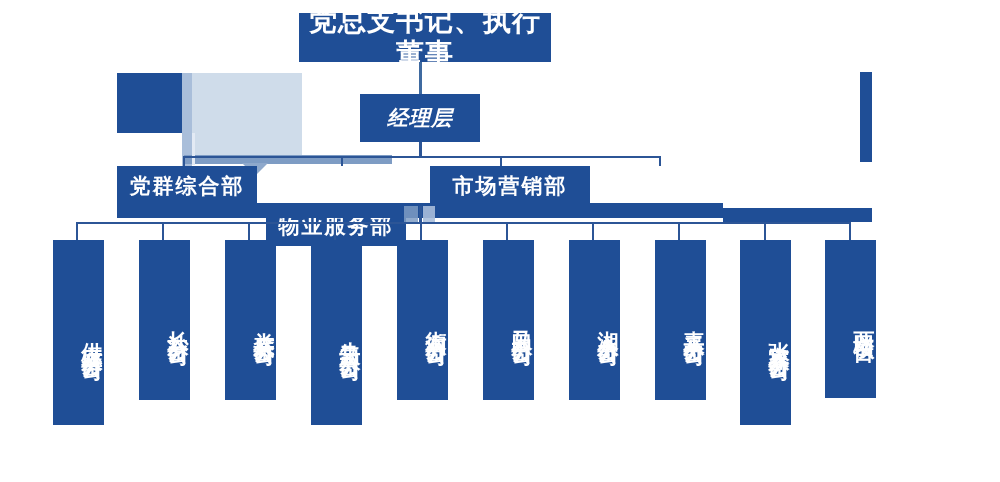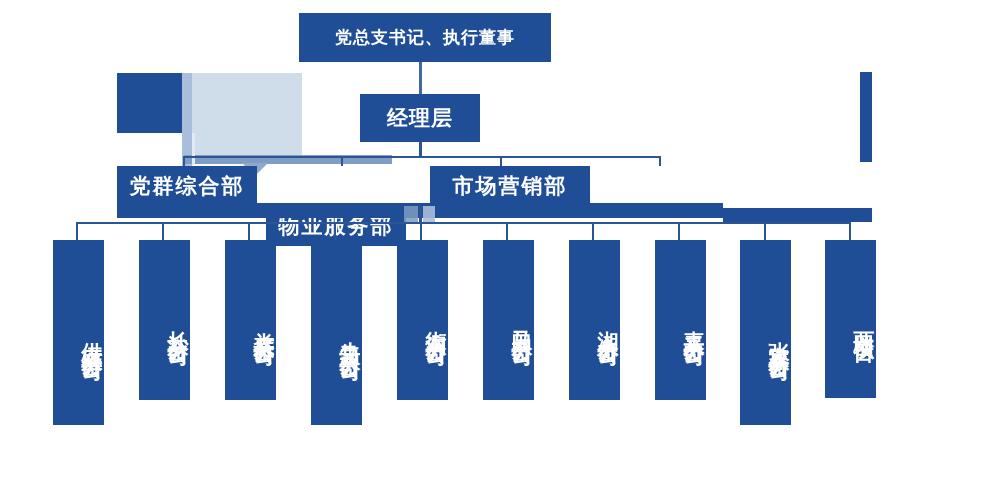--- a/index.html
+++ b/index.html
@@ -25,21 +25,21 @@
     color: #ffffff;
     display: flex;
     align-items: center;
     justify-content: center;
     box-sizing: border-box;
     letter-spacing: 1px;
     text-align: center;
     line-height: 1.15;
   }
   .node.top {
-    font-size: 17px;
+    font-size: 28px;
     font-weight: 700;
   }
   .node.mgmt {
     font-size: 21px;
     font-weight: 700;
   }
   .node.dept {
     font-size: 21px;
     font-weight: 700;
     letter-spacing: 2px;
@@ -102,21 +102,21 @@
   <div class="callout-body" style="left:192px; top:73px; width:110px; height:82px;"></div>
   <div class="callout-strip" style="left:184px; top:155px; width:208px; height:9px;"></div>
   <div class="callout-body" style="left:302px; top:73px; width:0px; height:82px;"></div>
   <div class="callout-tail" style="left:242px; top:163px;"></div>
   <div class="conn thin-v" style="left:192px; top:133px; width:3px; height:32px; background:#E3EAF4;"></div>
 
   <div class="node top" style="left:299px; top:13px; width:252px; height:49px;">党总支书记、执行董事</div>
 
   <div class="conn thin-v" style="left:419px; top:62px; width:3px; height:32px; background:#3F6AA0;"></div>
 
-  <div class="node mgmt" style="left:360px; top:94px; width:120px; height:48px;">经理层</div>
+  <div class="node mgmt" style="left:360px; top:94px; width:120px; height:48px;font-style:italic;">经理层</div>
 
   <div class="conn thin-v" style="left:419px; top:142px; width:3px; height:16px;"></div>
   <div class="conn thin-h" style="left:183px; top:156px; width:478px; height:2px;"></div>
 
   <div class="conn thin-v" style="left:183px; top:156px; width:2px; height:10px;"></div>
   <div class="conn thin-v" style="left:341px; top:156px; width:2px; height:10px;"></div>
   <div class="conn thin-v" style="left:500px; top:156px; width:2px; height:10px;"></div>
   <div class="conn thin-v" style="left:659px; top:156px; width:2px; height:10px;"></div>
 
   <div class="conn pipe" style="left:860px; top:72px; width:12px; height:90px;"></div>

